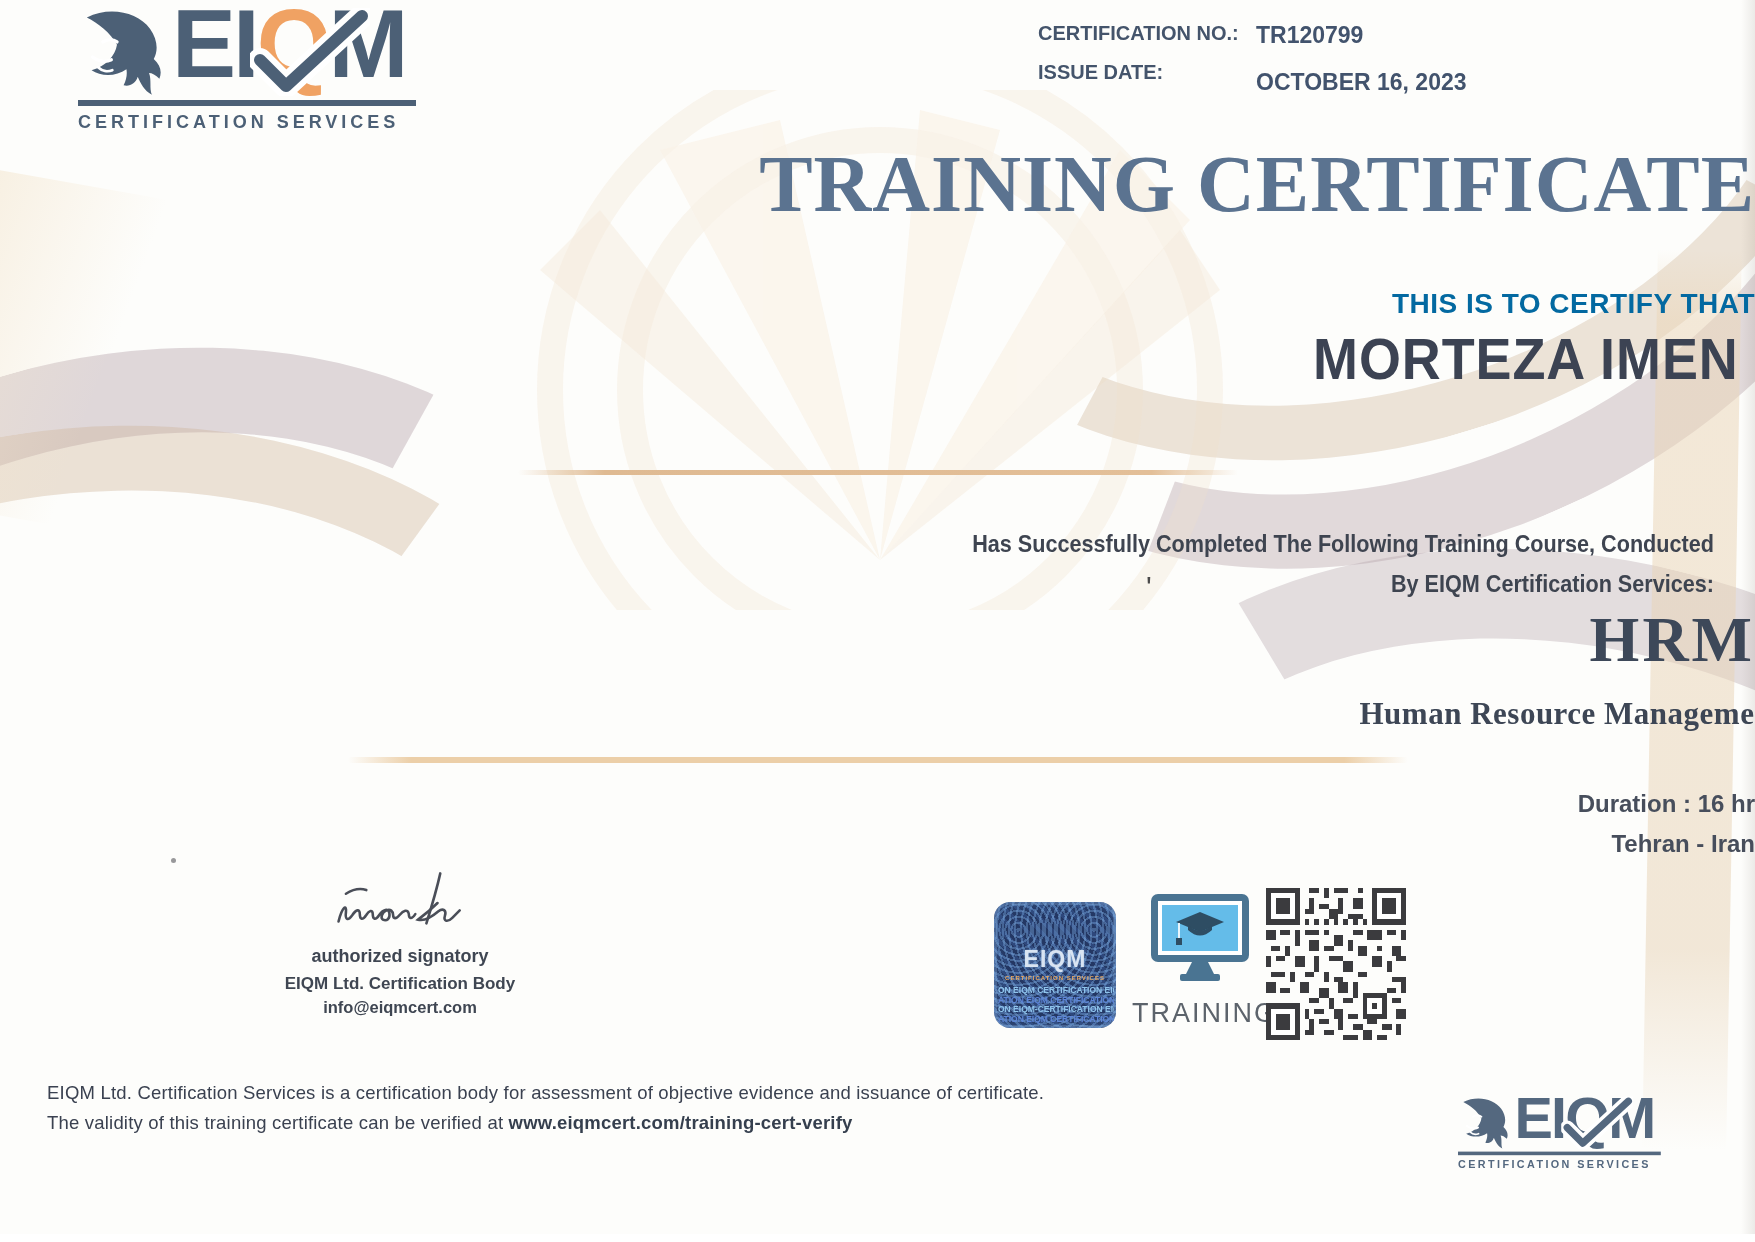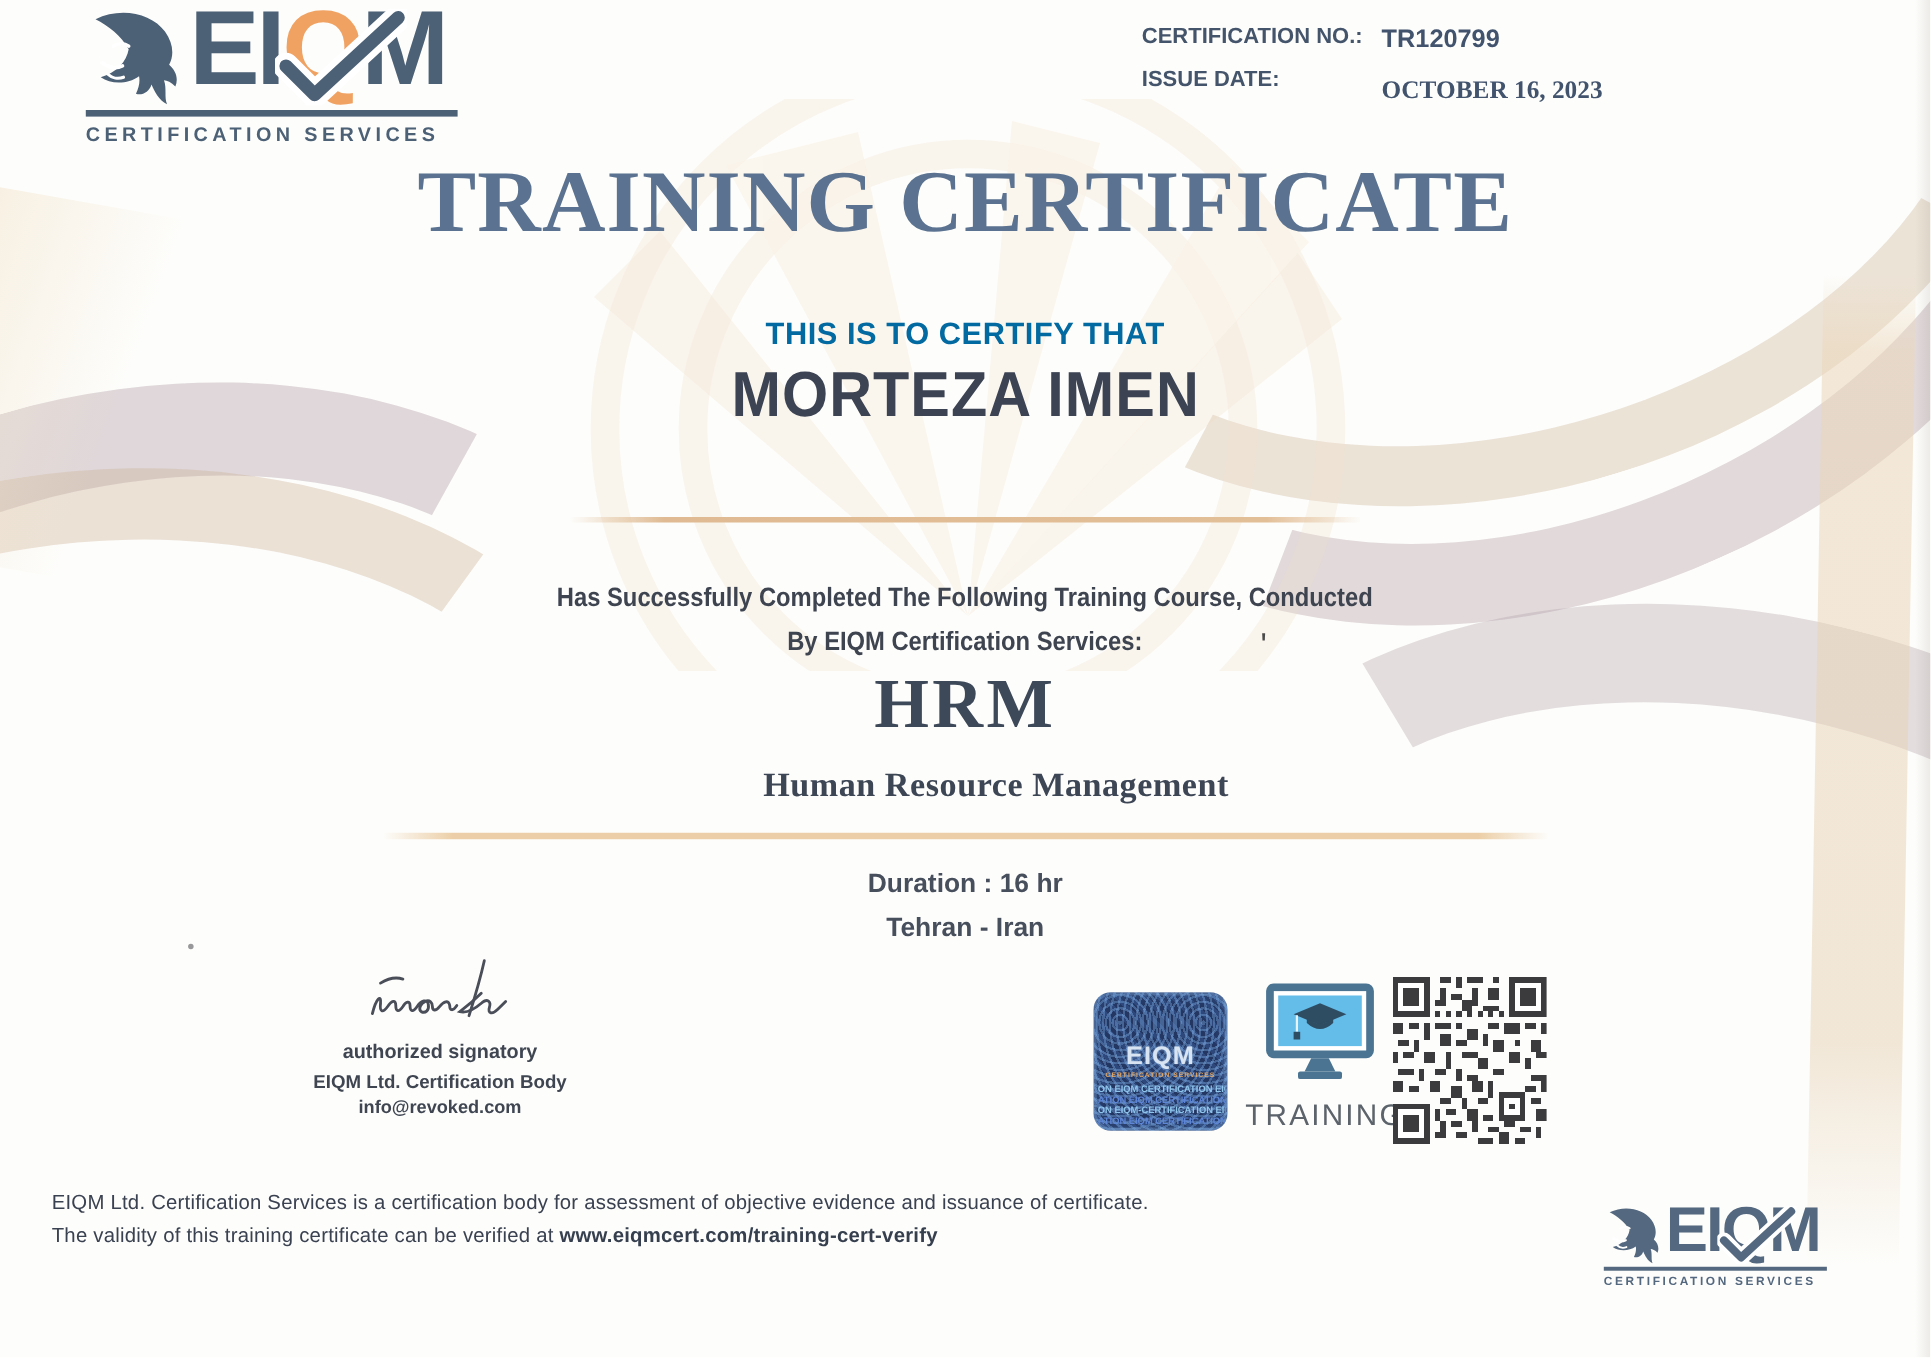--- a/index.html
+++ b/index.html
@@ -39,23 +39,23 @@
   .logo-check{position:absolute;left:192px;top:4px;width:120px;height:88px;}
   .logo-rule{position:absolute;left:20px;top:96px;width:338px;height:6px;background:#4c6076;}
   .mono .logo-rule{background:#54687f;}
   .logo-sub{position:absolute;left:20px;top:108px;font-size:18px;font-weight:bold;
     letter-spacing:4px;color:#4c6076;white-space:nowrap;}
   
   .cert-info{position:absolute;left:1038px;top:22px;display:grid;grid-template-columns:218px auto;
     row-gap:12px;font-weight:bold;color:#44546b;}
   .cert-label{font-size:20px;}
   .cert-value{font-size:23px;color:#42536d;}
-  .cert-value.date{transform:translateY(8px);font-family:Liberation Serif, serif;}
-  
-  .cline{position:absolute;left:0;width:100%;text-align:center;}
+  .cert-value.date{transform:translateY(8px);}
+  
+  .cline{position:absolute;left:0;width:100%;text-align:right;}
   .title{top:140px;font-family:"Liberation Serif",serif;font-weight:bold;font-size:80px;
     line-height:88px;color:#5b7390;letter-spacing:1px;}
   .certify{top:288px;font-size:28px;font-weight:bold;color:#0369a1;letter-spacing:.5px;}
   .recipient{top:328px;font-size:58px;font-weight:bold;color:#3c4353;letter-spacing:1px;line-height:62px;}
   .squeeze{display:inline-block;transform:scaleX(.93);transform-origin:center;}
   .sep{position:absolute;left:50%;transform:translateX(-50%);border-radius:3px;}
   .sep1{top:470px;width:720px;height:5px;
     background:linear-gradient(90deg,rgba(222,186,148,0),#dfba92 12%,#e3bf98 88%,rgba(222,186,148,0));}
   .sep2{top:757px;width:1060px;height:6px;
     background:linear-gradient(90deg,rgba(236,206,170,0),#eccfa8 6%,#eccfa8 94%,rgba(236,206,170,0));}
@@ -181,21 +181,21 @@
         <path d="M26 30 C34 25 42 24 48 26"></path>
         <path d="M18 60 C22 44 27 41 26 50 C25 58 28 60 33 53 C37 47 41 46 41 52 C41 58 44 59 48 53
                  C51 48 55 47 55 52 C55 58 58 59 62 53 C66 47 72 45 73 51 C74 57 70 60 66 58
                  C63 56 65 50 70 48 C74 46 77 49 77 53 C77 57 80 58 84 53 C88 48 93 46 94 52 C94 57 97 58 101 52"></path>
         <path d="M128 8 C124 26 118 46 113 62"></path>
         <path d="M125 40 C117 48 108 55 104 58 C111 60 119 55 126 49 C131 45 135 48 133 54 C131 60 136 61 141 56 C144 53 147 50 149 48"></path>
       </g>
     </svg>
     <div class="sig-l1">authorized signatory</div>
     <div class="sig-l2">EIQM Ltd. Certification Body</div>
-    <div class="sig-l3">info@revoked.com</div>
+    <div class="sig-l3">info@eiqmcert.com</div>
   </div>
 
   <div class="holo">
     <div class="holo-name">EIQM</div>
     <div class="holo-sub">CERTIFICATION SERVICES</div>
     <div class="holo-micro">
       <div class="m1">ON EIQM CERTIFICATION EIQM CE</div>
       <div class="m2">ATION EIQM CERTIFICATION EIQM</div>
       <div class="m3">ON EIQM-CERTIFICATION EIQM CE</div>
       <div class="m4">ATION EIQM CERTIFICATION EIQM</div>

